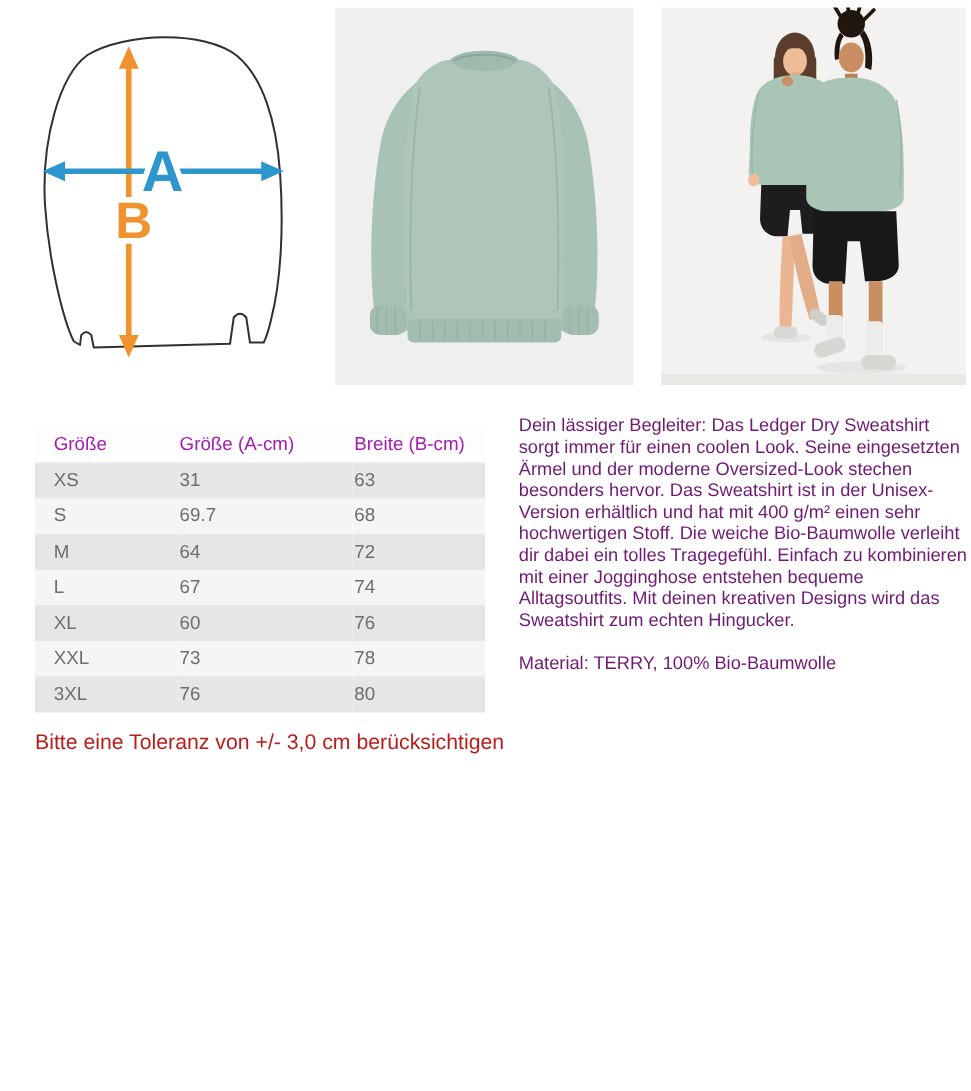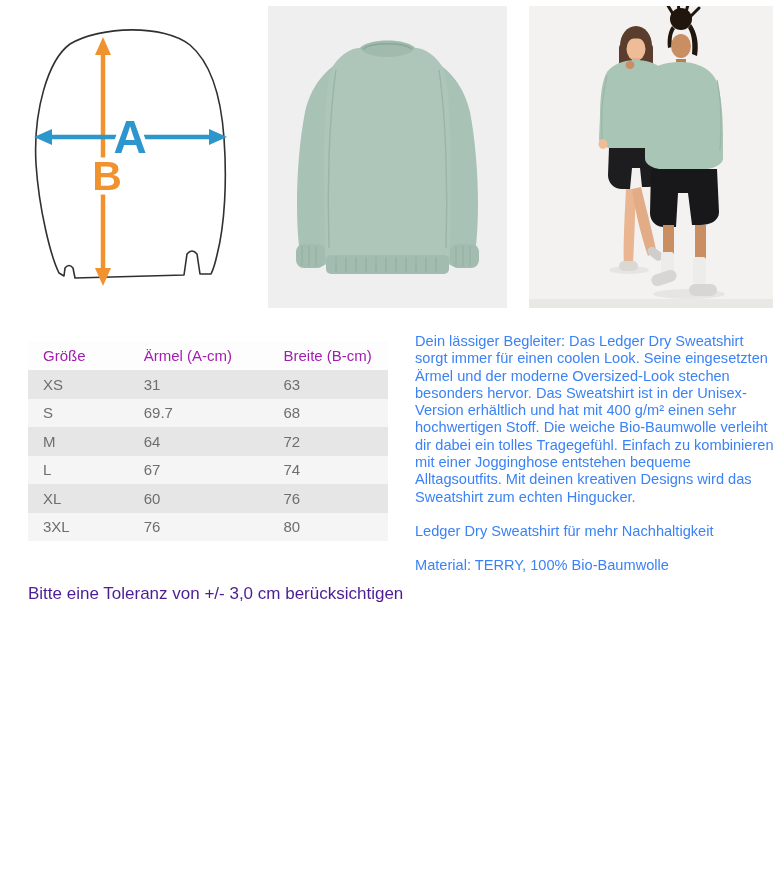--- a/index.html
+++ b/index.html
@@ -28,27 +28,27 @@
   }
   table.size-table td { height:26.5px; }
   table.size-table th:first-child, table.size-table td:first-child { padding-left:15px; width:100px; }
   table.size-table th:nth-child(2), table.size-table td:nth-child(2) { width:140px; }
   table.size-table th:nth-child(3), table.size-table td:nth-child(3) { width:105px; }
   table.size-table tbody tr:nth-child(odd)  { background:#e6e6e6; }
   table.size-table tbody tr:nth-child(even) { background:#f5f5f5; }
 
   .tolerance {
     left:28px; top:584px; width:380px;
-    font-size:17px; color:#4c1d95;
+    font-size:17px; color:#b91c1c;
   }
 
   
   .description {
     left:415px; top:333px; width:360px;
-    font-size:14.6px; line-height:17.3px; color:#3b82f6;
+    font-size:14.6px; line-height:17.3px; color:#701a75;
   }
   .description p { margin:0 0 17px 0; white-space:pre-line; }
   .description p:last-child { margin-bottom:12px; }
 </style>
 </head>
 <body>
 
 <div class="abs diagram">
   <svg width="240" height="296" viewBox="0 0 240 296">
 
@@ -155,21 +155,21 @@
       <rect x="160" y="278" width="28" height="12" rx="6" fill="#d7d6d2"></rect>
     </g>
   </svg>
 </div>
 
 <div class="abs size-table-wrap">
   <table class="size-table">
     <thead>
       <tr>
         <th>Größe</th>
-        <th>Ärmel (A-cm)</th>
+        <th>Größe (A-cm)</th>
         <th>Breite (B-cm)</th>
       </tr>
     </thead>
     <tbody>
       <tr>
         <td>XS</td>
         <td>31</td>
         <td>63</td>
       </tr>
       <tr>
@@ -186,27 +186,31 @@
         <td>L</td>
         <td>67</td>
         <td>74</td>
       </tr>
       <tr>
         <td>XL</td>
         <td>60</td>
         <td>76</td>
       </tr>
       <tr>
+        <td>XXL</td>
+        <td>73</td>
+        <td>78</td>
+      </tr>
+      <tr>
         <td>3XL</td>
         <td>76</td>
         <td>80</td>
       </tr>
     </tbody>
   </table>
 </div>
 
 <div class="abs tolerance">Bitte eine Toleranz von +/- 3,0 cm berücksichtigen</div>
 
 <div class="abs description">
   <p>Dein lässiger Begleiter: Das Ledger Dry Sweatshirt sorgt immer für einen coolen Look. Seine eingesetzten Ärmel und der moderne Oversized-Look stechen besonders hervor. Das Sweatshirt ist in der Unisex-Version erhältlich und hat mit 400 g/m² einen sehr hochwertigen Stoff. Die weiche Bio-Baumwolle verleiht dir dabei ein tolles Tragegefühl. Einfach zu kombinieren mit einer Jogginghose entstehen bequeme Alltagsoutfits. Mit deinen kreativen Designs wird das Sweatshirt zum echten Hingucker.</p>
-  <p>Ledger Dry Sweatshirt für mehr Nachhaltigkeit</p>
   <p>Material: TERRY, 100% Bio-Baumwolle</p>
 </div>
 
 </body></html>

